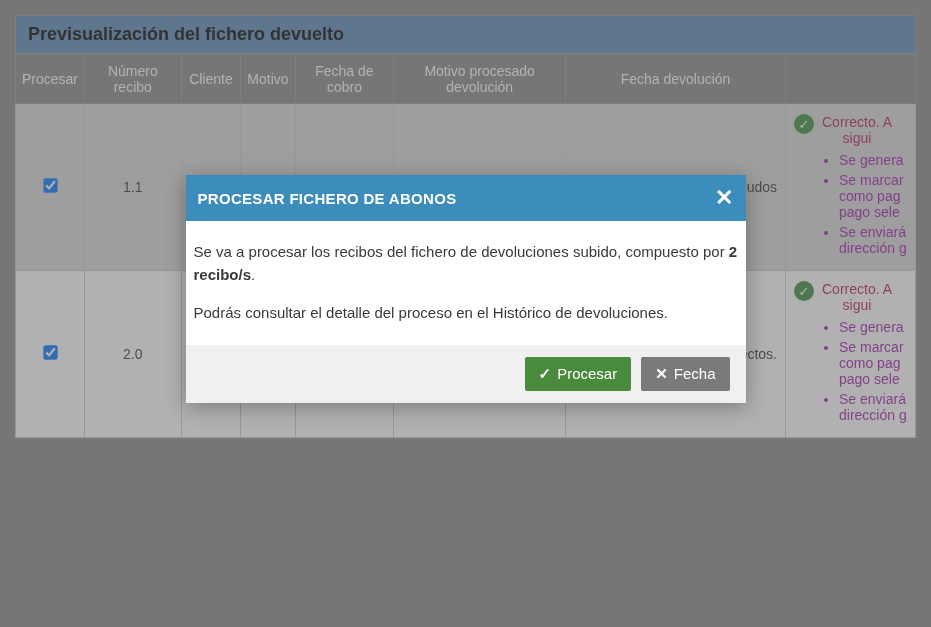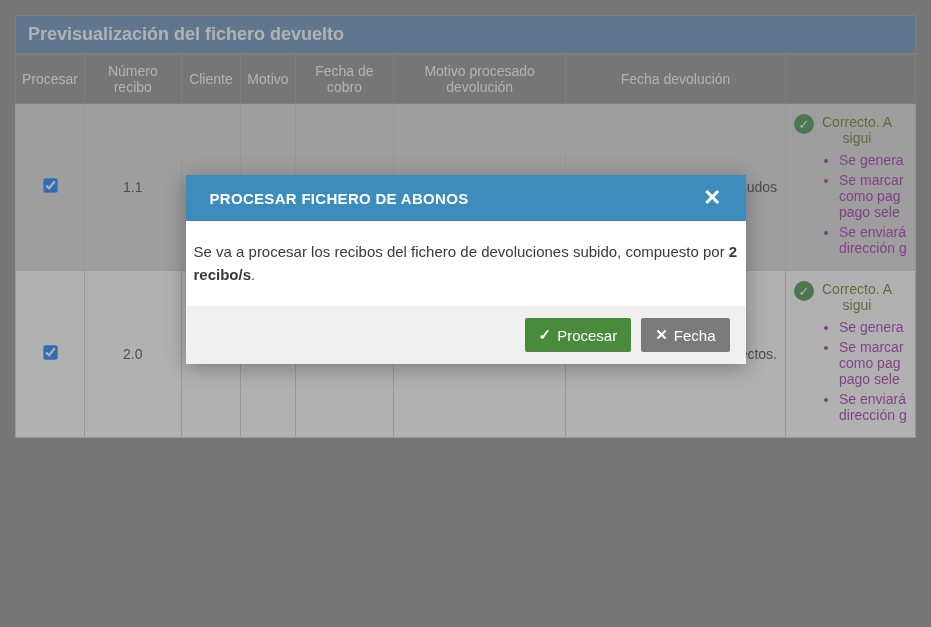--- a/index.html
+++ b/index.html
@@ -17,21 +17,21 @@
     }
     .page-wrapper {
       padding: 15px;
     }
     .panel-header {
       background: #5a8bb8;
       border: 1px solid #999;
       padding: 8px 12px;
       font-size: 18px;
       font-weight: bold;
-      color: #ffffff;
+      color: #000000;
     }
     table {
       width: 100%;
       border-collapse: collapse;
       background: #fff;
     }
     thead th {
       background: #888;
       color: #fff;
       font-weight: normal;
@@ -72,21 +72,21 @@
       border-radius: 50%;
       display: inline-flex;
       align-items: center;
       justify-content: center;
       flex-shrink: 0;
       color: #fff;
       font-size: 13px;
     }
     .status-text {
       font-size: 14px;
-      color: #4d7c0f;
+      color: #be185d;
       white-space: nowrap;
     }
     .status-list {
       list-style: disc;
       margin-left: 45px;
       margin-top: 6px;
     }
     .status-list li {
       font-size: 14px;
       color: #a21caf;
@@ -104,21 +104,21 @@
     }
     .modal {
       margin-top: 175px;
       width: 560px;
       background: #fff;
       box-shadow: 0 4px 20px rgba(0,0,0,0.3);
     }
     .modal-header {
       background: #3c8dbc;
       color: #fff;
-      padding: 12px 24px;
+      padding: 12px 12px;
       display: flex;
       justify-content: space-between;
       align-items: center;
     }
     .modal-title {
       font-size: 15px;
       font-weight: bold;
       letter-spacing: 0.3px;
     }
     .modal-close {
@@ -243,20 +243,21 @@
 <div class="overlay">
   <div class="modal">
     <div class="modal-header">
       <span class="modal-title">PROCESAR FICHERO DE ABONOS</span>
       <span class="modal-close">✕</span>
     </div>
     <div class="modal-body">
       <p>
         <span>Se va a procesar los recibos del fichero de devoluciones subido, compuesto por </span><strong>2 recibo/s</strong><span>.</span>
       </p>
+      <p>Podrás consultar el detalle del proceso en el Histórico de devoluciones.</p>
     </div>
     <div class="modal-footer">
       <button class="btn btn-green">
         <span class="btn-icon">✓</span>
         <span>Procesar</span>
       </button>
       <button class="btn btn-gray">
         <span class="btn-icon">✕</span>
         <span>Fecha</span>
       </button>

